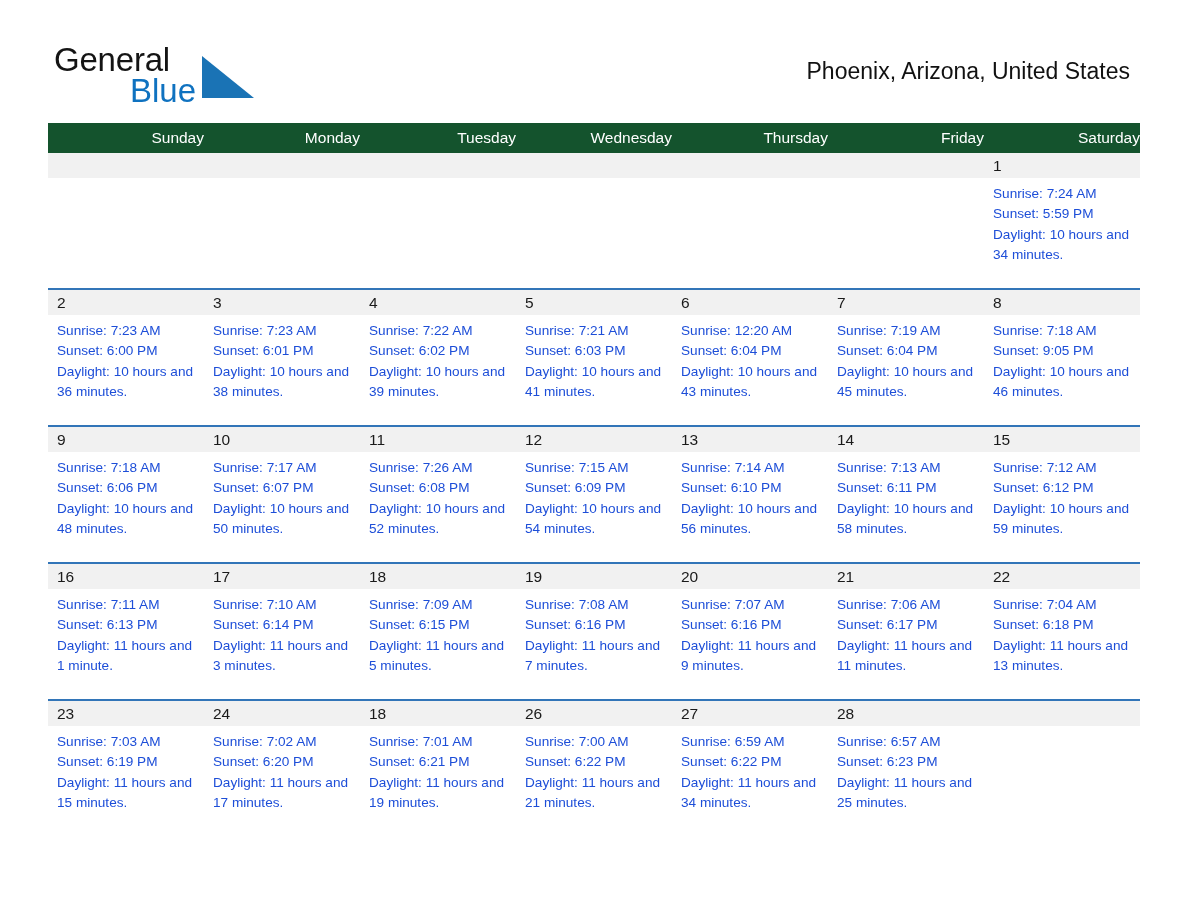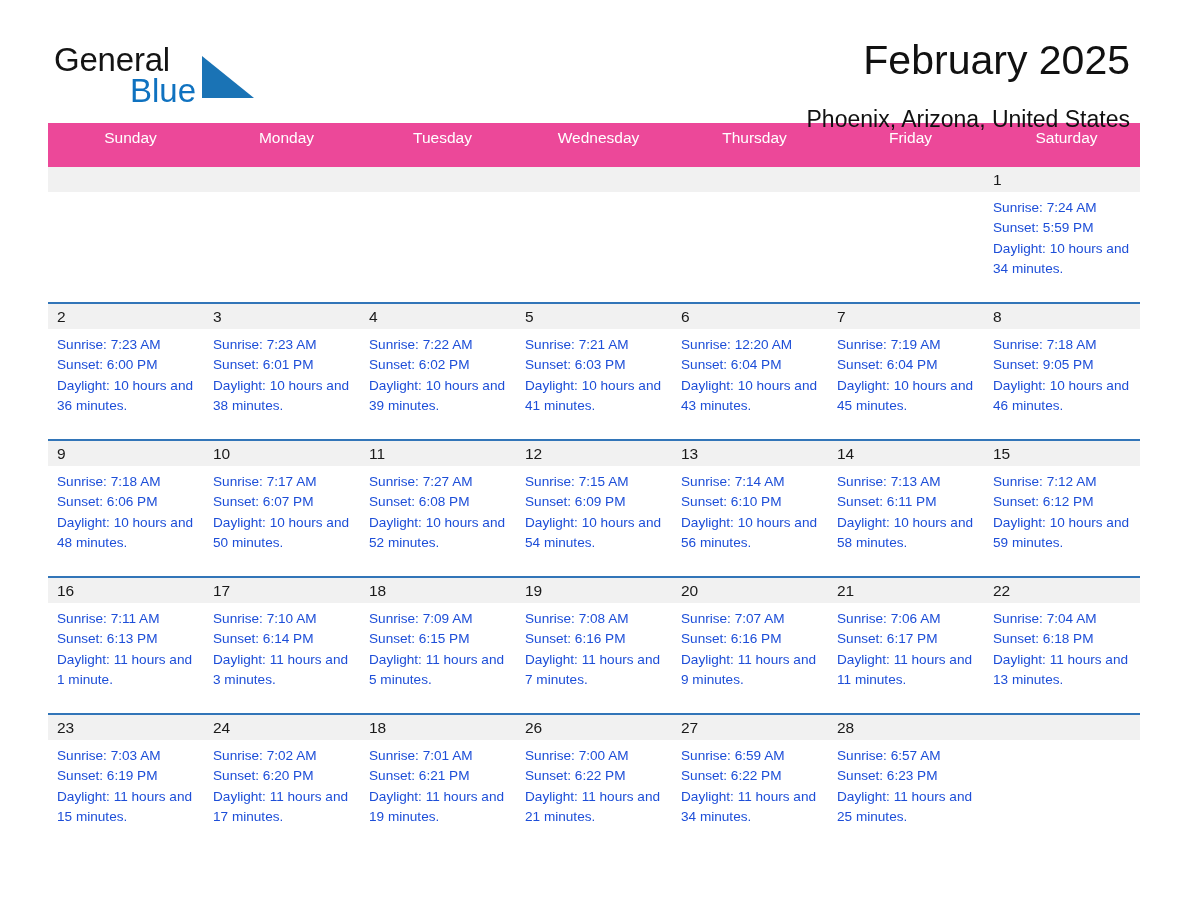--- a/index.html
+++ b/index.html
@@ -86,26 +86,26 @@
   }
 
   
   .calendar {
     margin-top: 13px;
     width: 1092px;
     border-collapse: collapse;
     table-layout: fixed;
   }
   .calendar th {
-    background: #ec4899;
+    background: #14532d;
     color: #ffffff;
     font-weight: 400;
     font-size: 15.5px;
-    text-align: center;
-    padding: 6px 0 20px 9px;
+    text-align: right;
+    padding: 6px 0 6px 9px;
     height: 16px;
     line-height: 18px;
     border: none;
   }
   .calendar td {
     vertical-align: top;
     padding: 0;
     border: none;
     width: 156px;
     height: 135px;
@@ -153,21 +153,20 @@
       <span class="logo-general">General</span>
       <span class="logo-blue">Blue</span>
       <span class="logo-tri">
         <svg width="52" height="42" viewBox="0 0 52 42" xmlns="http://www.w3.org/2000/svg">
           <polygon points="0,0 52,42 0,42" fill="#1a73b5"></polygon>
         </svg>
       </span>
     </div>
 
     <div class="title-wrap">
-      <div class="cal-title">February 2025</div>
       <div class="cal-subtitle">Phoenix, Arizona, United States</div>
     </div>
   </div>
 
   <table class="calendar">
     <thead>
       <tr id="weekday-row">
           <th>Sunday</th>
           <th>Monday</th>
           <th>Tuesday</th>
@@ -316,21 +315,21 @@
                 <div>Sunrise: 7:17 AM</div>
                 <div>Sunset: 6:07 PM</div>
                 <div class="wrapline">Daylight: 10 hours and 50 minutes.</div>
               </div>
             </div>
           </td>
           <td>
             <div class="daycell">
               <div class="daynum-band">11</div>
               <div class="dayinfo">
-                <div>Sunrise: 7:27 AM</div>
+                <div>Sunrise: 7:26 AM</div>
                 <div>Sunset: 6:08 PM</div>
                 <div class="wrapline">Daylight: 10 hours and 52 minutes.</div>
               </div>
             </div>
           </td>
           <td>
             <div class="daycell">
               <div class="daynum-band">12</div>
               <div class="dayinfo">
                 <div>Sunrise: 7:15 AM</div>

